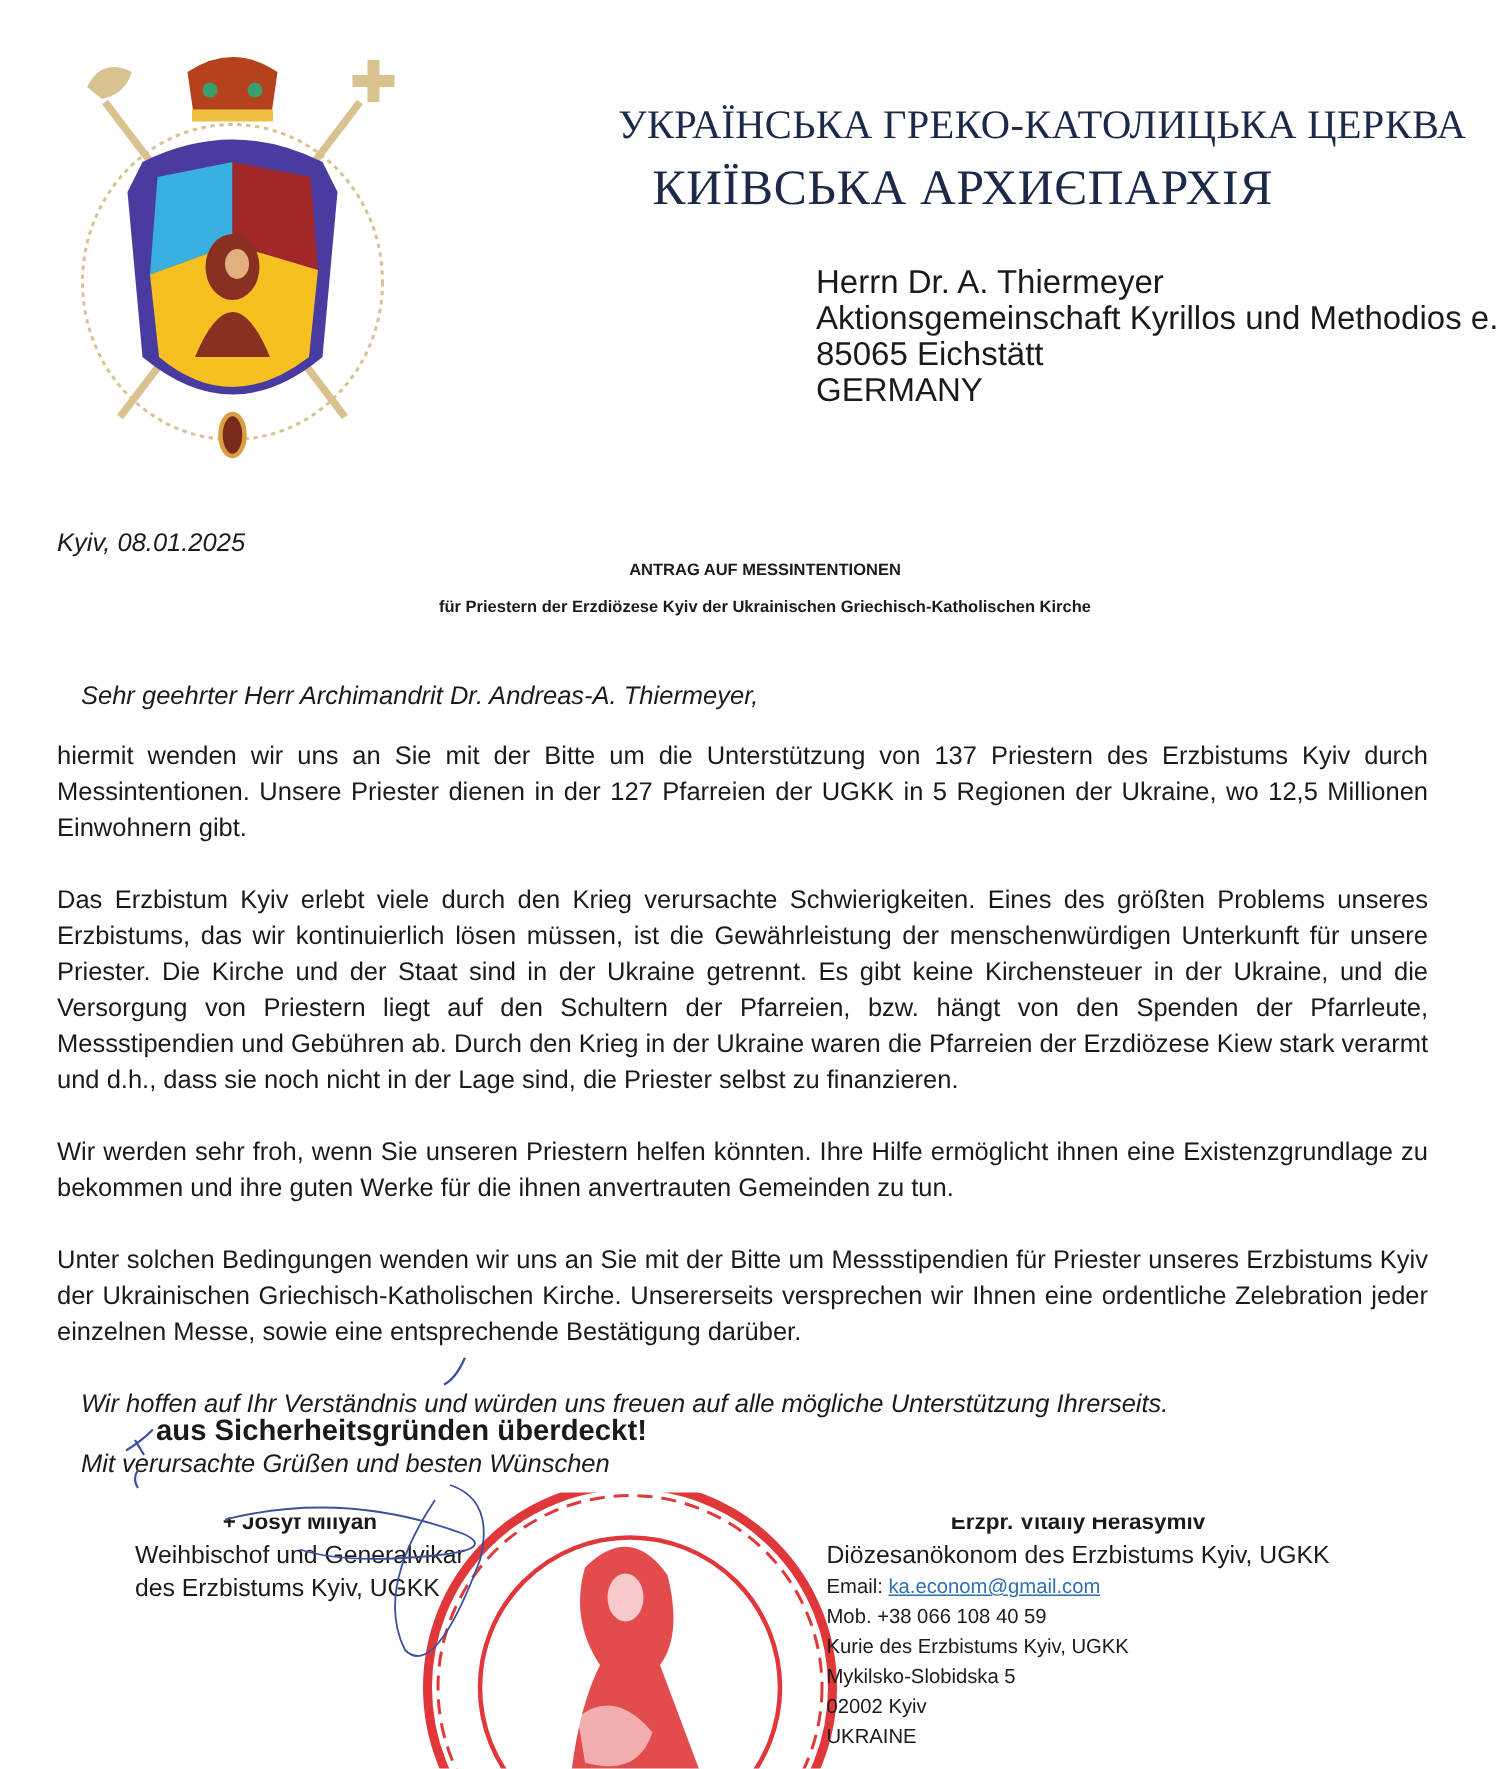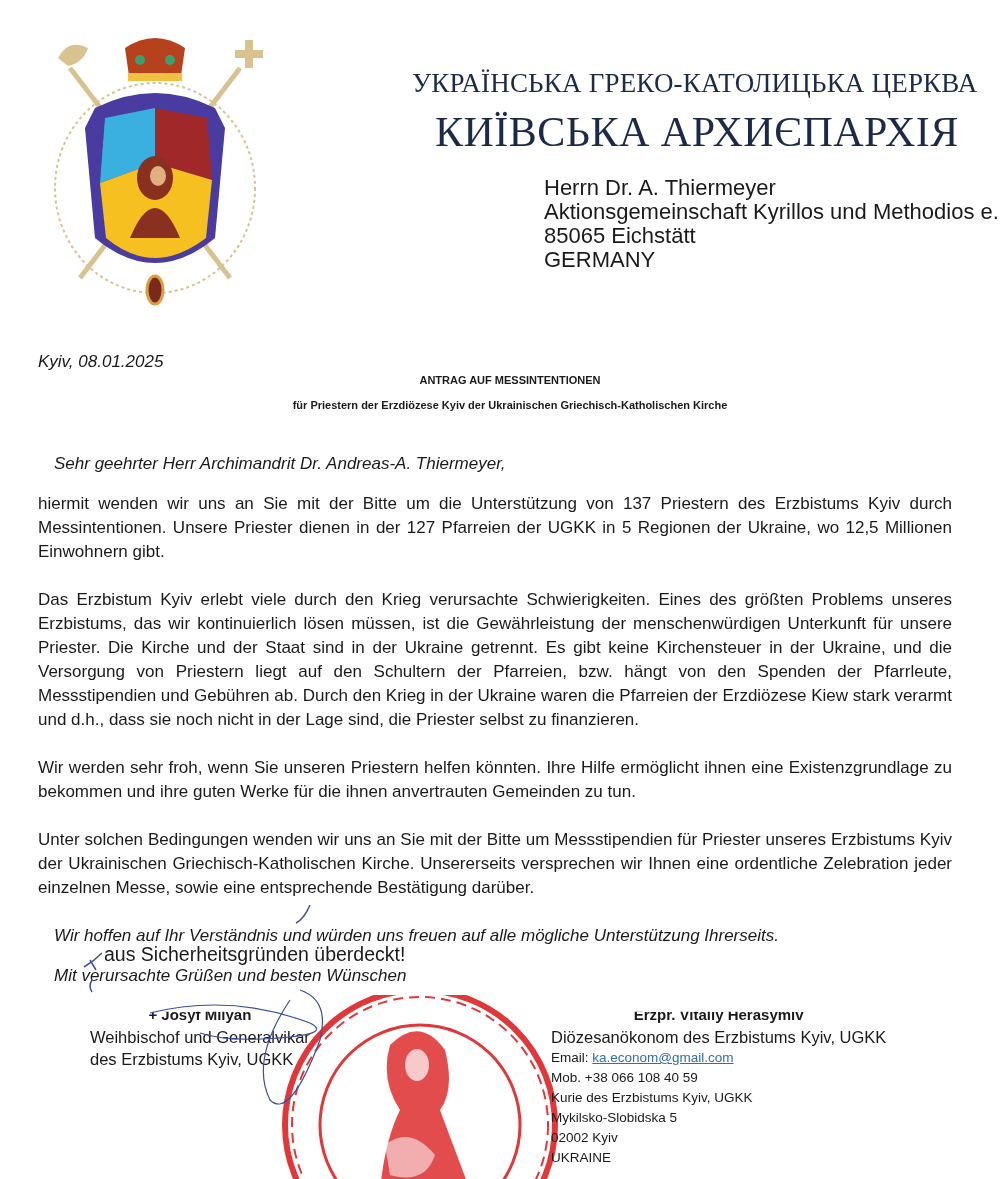--- a/index.html
+++ b/index.html
@@ -1,28 +1,28 @@
 <!DOCTYPE html>
 <html><head>
 <meta charset="utf-8">
 <style>
   html, body { margin: 0; padding: 0; background: #ffffff; }
   body { width: 1000px; height: 1179px; position: relative; overflow: hidden; font-family: "Liberation Sans", "DejaVu Sans", sans-serif; color: #1a1a1a; }
   .abs { position: absolute; }
   #crest { left: 40px; top: 28px; width: 230px; height: 290px; }
   .hdr1 { left: 368px; top: 68px; font-family: "Liberation Serif", "DejaVu Serif", serif; font-size: 27px; color: #1c2a4a; letter-spacing: 0.2px; white-space: nowrap; margin-left: 44px; }
-  .hdr2 { left: 435px; top: 108px; font-family: "Liberation Serif", "DejaVu Serif", serif; font-size: 42px; color: #1c2a4a; letter-spacing: 0.5px; white-space: nowrap; }
+  .hdr2 { left: 435px; top: 108px; font-family: "Liberation Serif", "DejaVu Serif", serif; font-size: 33px; color: #1c2a4a; letter-spacing: 0.5px; white-space: nowrap; }
   .addr { left: 544px; top: 176px; font-size: 22px; line-height: 24px; }
   .addr div { white-space: nowrap; }
   .date { left: 38px; top: 320px; font-size: 17px; font-style: italic; margin-top: 32px; }
   .title { left: 16px; width: 988px; top: 368px; text-align: center; font-weight: bold; font-size: 11px; line-height: 25px; }
   .body { left: 38px; width: 914px; top: 436px; font-size: 17px; line-height: 24px; }
   .body p { margin: 0 0 24px 0; text-align: justify; }
   .body p.tight { margin: 16px; font-style: italic; }
-  .cover { left: 104px; top: 943px; font-size: 19.5px; white-space: nowrap; }
+  .cover { left: 104px; top: 943px; font-size: 19.5px; white-space: nowrap; font-weight: bold; }
   .sig1 { left: 90px; top: 1004px; font-size: 16.5px; line-height: 22px; }
   .sig1 .name, .sig2 .name { font-weight: bold; font-size: 15px; clip-path: inset(35% 0 0 0); text-align: center; }
   .sig2 { left: 551px; top: 1004px; font-size: 16.5px; line-height: 22px; }
   .sig2 .small { font-size: 13.5px; line-height: 20px; }
   .sig2 a { color: #2e6fb0; text-decoration: underline; }
   #stamp { left: 270px; top: 995px; width: 310px; height: 200px; }
   #scribble { left: 70px; top: 905px; width: 340px; height: 200px; pointer-events: none; }
 </style>
 </head>
 <body>

